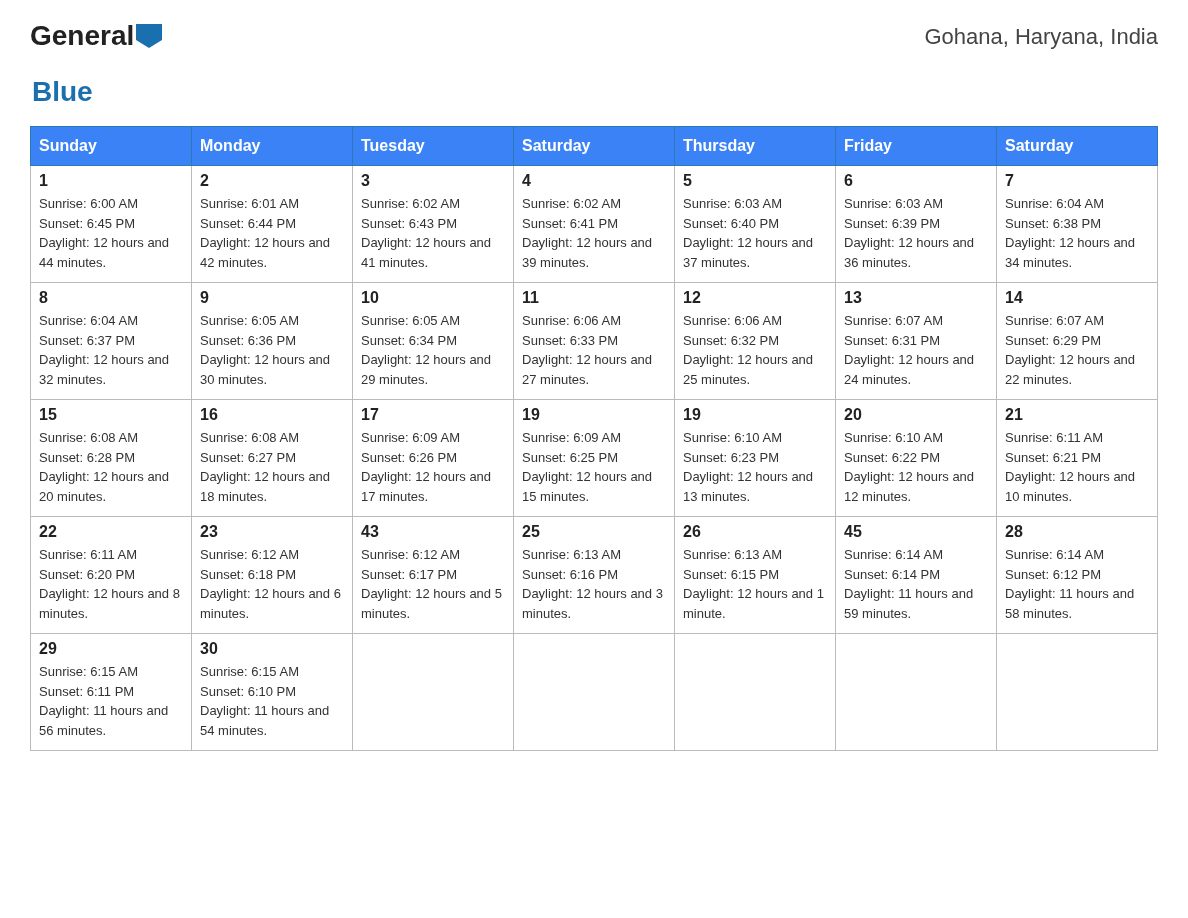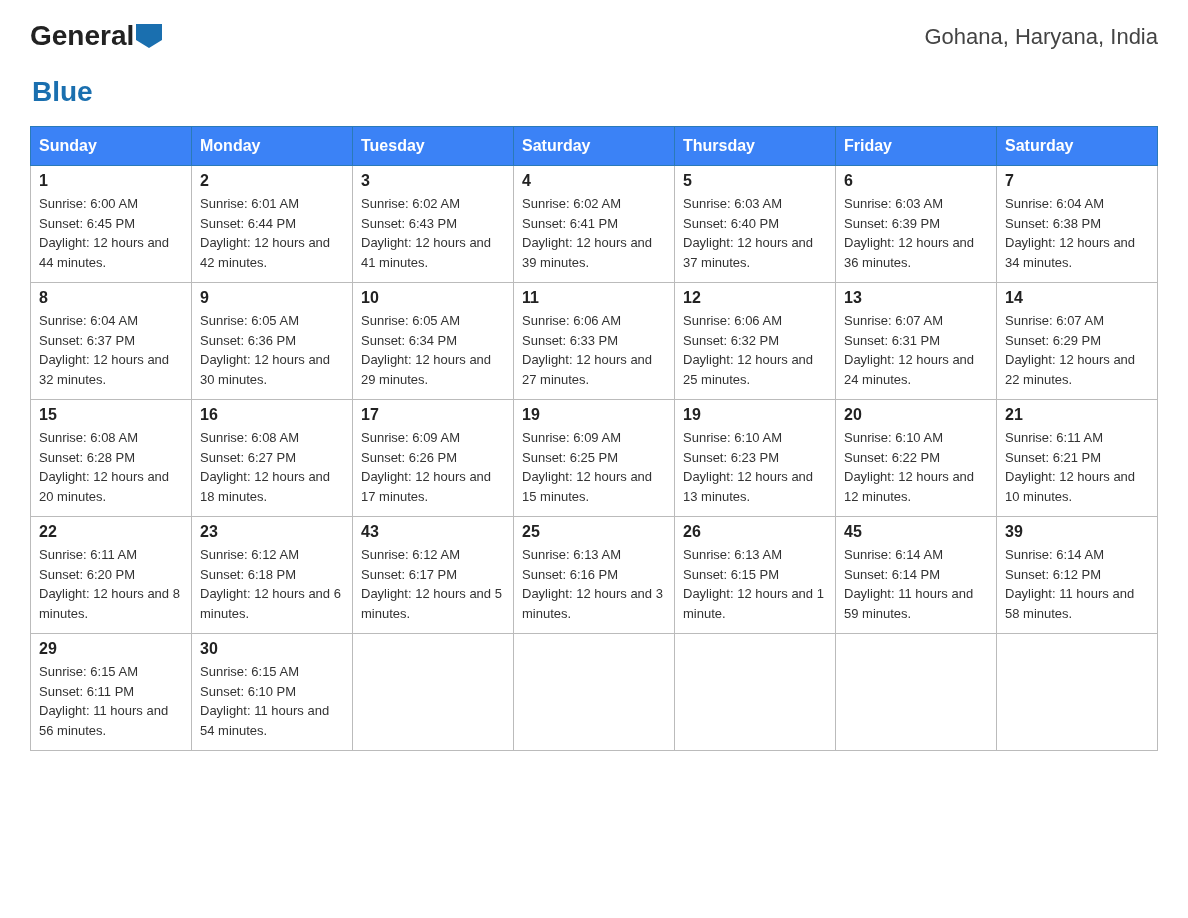--- a/index.html
+++ b/index.html
@@ -249,21 +249,21 @@
         </td>
         <td>
           <span class="day-number">26</span>
           <div class="day-info">Sunrise: 6:13 AM<br>Sunset: 6:15 PM<br>Daylight: 12 hours and 1 minute.</div>
         </td>
         <td>
           <span class="day-number">45</span>
           <div class="day-info">Sunrise: 6:14 AM<br>Sunset: 6:14 PM<br>Daylight: 11 hours and 59 minutes.</div>
         </td>
         <td>
-          <span class="day-number">39</span>
+          <span class="day-number">28</span>
           <div class="day-info">Sunrise: 6:14 AM<br>Sunset: 6:12 PM<br>Daylight: 11 hours and 58 minutes.</div>
         </td>
       </tr>
       <tr>
         <td>
           <span class="day-number">29</span>
           <div class="day-info">Sunrise: 6:15 AM<br>Sunset: 6:11 PM<br>Daylight: 11 hours and 56 minutes.</div>
         </td>
         <td>
           <span class="day-number">30</span>

